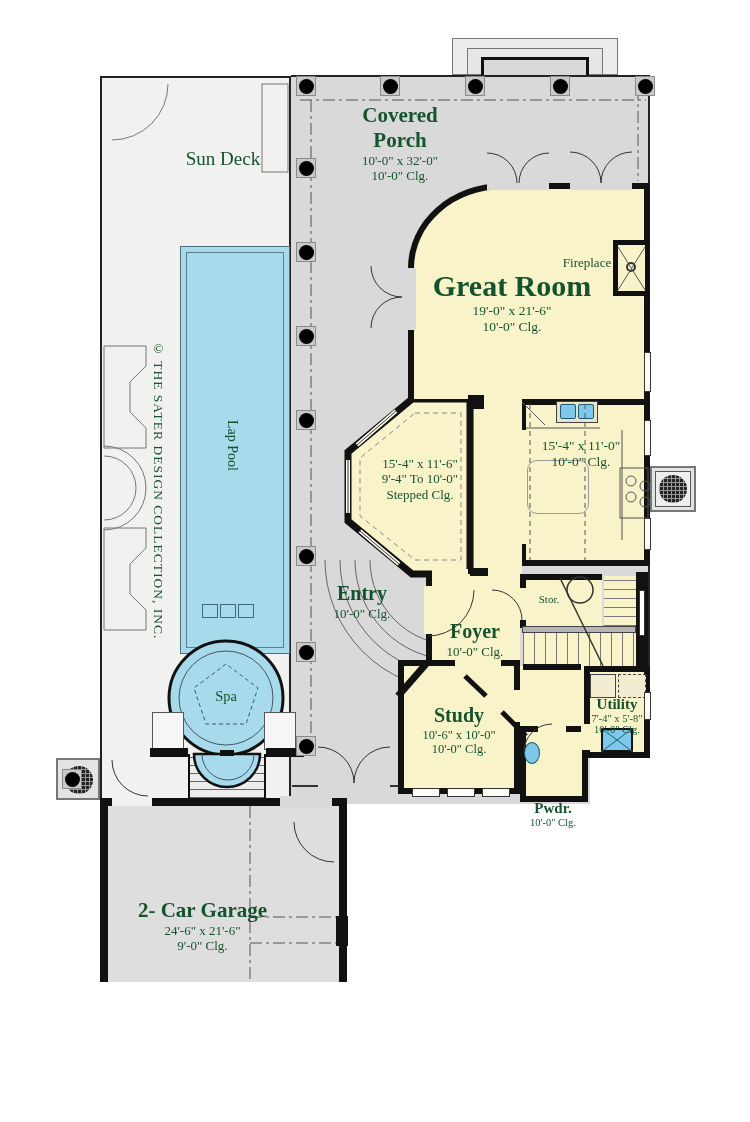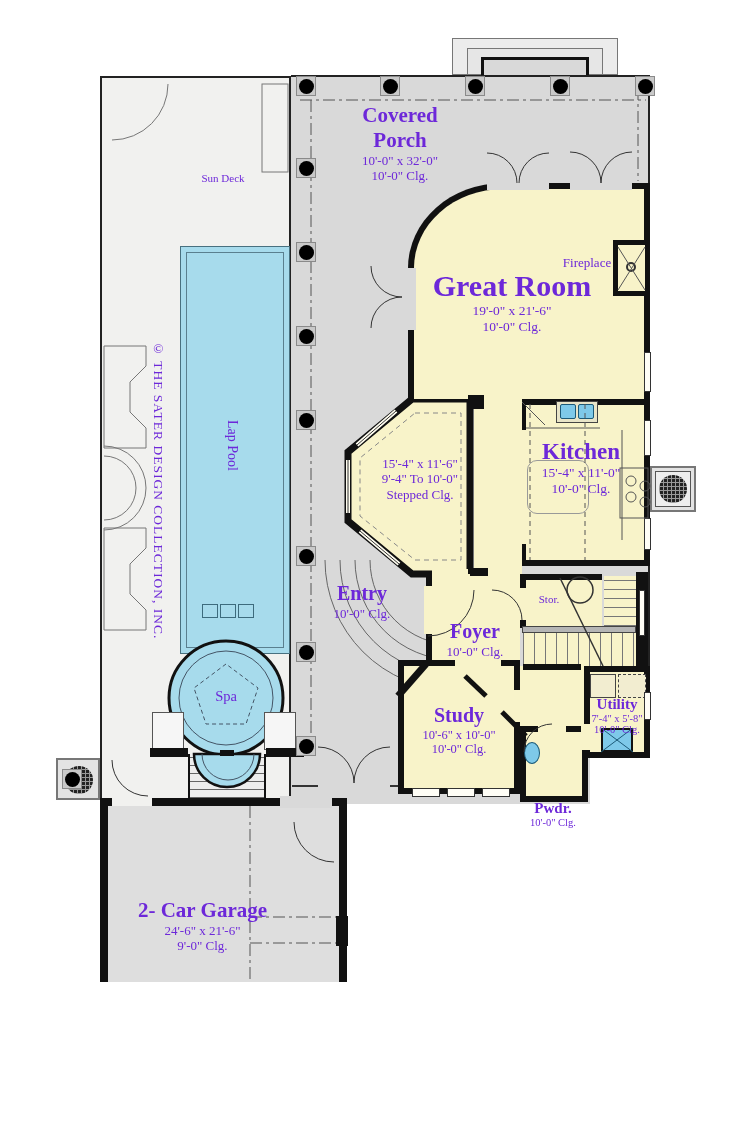--- a/index.html
+++ b/index.html
@@ -2,21 +2,21 @@
 <html style="--room-fill: #f8f3c9; --porch-fill: #d9d9d9; --deck-fill: #f1f1ef; --garage-fill: #dedede; --water: #a7dbec; --fixture-blue: #7ec9e9; --wall: #111111;"><head>
 <meta charset="utf-8">
 <style>
   *{box-sizing:border-box;margin:0;padding:0}
   :root{
     --room-fill:#f8f3c9; --porch-fill:#d9d9d9; --deck-fill:#f1f1ef;
     --garage-fill:#dedede; --water:#a7dbec; --fixture-blue:#7ec9e9; --wall:#111111;
   }
   body{background:#fff}
   #plan{position:relative;width:750px;height:982px;background:#fff;overflow:hidden;
-        font-family:"Liberation Serif","DejaVu Serif",serif;color:#6d28d9}
+        font-family:"Liberation Serif","DejaVu Serif",serif;color:#14532d}
   .abs{position:absolute}
   .rm{position:absolute;background:var(--room-fill);z-index:10}
   .fx{position:absolute;z-index:15}
   .gap{position:absolute;z-index:21}
   .win{position:absolute;background:#fffef6;border:1px solid #333;z-index:22}
   .wall{position:absolute;background:var(--wall);z-index:15}
   .colbase{position:absolute;width:20px;height:20px;background:#c9c9c9;border:1px solid #8a8a8a;z-index:24}
   .coldot{position:absolute;width:15px;height:15px;background:#000;border-radius:50%;z-index:25}
   .lbl{position:absolute;text-align:center;line-height:1.18;z-index:30}
   .lbl .nm{font-weight:700}
@@ -245,21 +245,20 @@
     <div class="nm" style="font-size:30px">Great Room</div>
     <div style="font-size:13.5px">19'-0" x 21'-6"</div>
     <div style="font-size:13.5px">10'-0" Clg.</div>
   </div>
 
   <div class="lbl" style="left:548px;top:255px;width:78px;font-size:13px">
     <div>Fireplace</div>
   </div>
 
   <div class="lbl" style="left:511px;top:438px;width:140px">
-    <div class="nm" style="font-size:23px">Kitchen</div>
     <div style="font-size:13.5px">15'-4" x 11'-0"</div>
     <div style="font-size:13.5px">10'-0" Clg.</div>
   </div>
 
   <div class="lbl" style="left:348px;top:456px;width:144px">
     <div style="font-size:13px">15'-4" x 11'-6"</div>
     <div style="font-size:13px">9'-4" To 10'-0"</div>
     <div style="font-size:13px">Stepped Clg.</div>
   </div>
 
@@ -293,21 +292,21 @@
     <div class="nm" style="font-size:15px">Pwdr.</div>
     <div style="font-size:10.5px">10'-0" Clg.</div>
   </div>
 
   <div class="lbl" style="left:105px;top:898px;width:195px">
     <div class="nm" style="font-size:21px">2- Car Garage</div>
     <div style="font-size:13px">24'-6" x 21'-6"</div>
     <div style="font-size:13px">9'-0" Clg.</div>
   </div>
 
-  <div class="lbl" style="left:168px;top:172px;width:110px;font-size:11px">
+  <div class="lbl" style="left:168px;top:148px;width:110px;font-size:19px">
     <div>Sun Deck</div>
   </div>
 
   <div class="lbl vert" style="left:210px;top:392px;width:30px;height:106px;font-size:14px">Lap Pool</div>
 
   <div class="lbl" style="left:200px;top:688px;width:52px;font-size:14.5px">
     <div>Spa</div>
   </div>
 
   <div class="lbl vert" style="left:140px;top:298px;width:26px;height:384px;font-size:13.5px;letter-spacing:1px">© THE SATER DESIGN COLLECTION, INC.</div>

